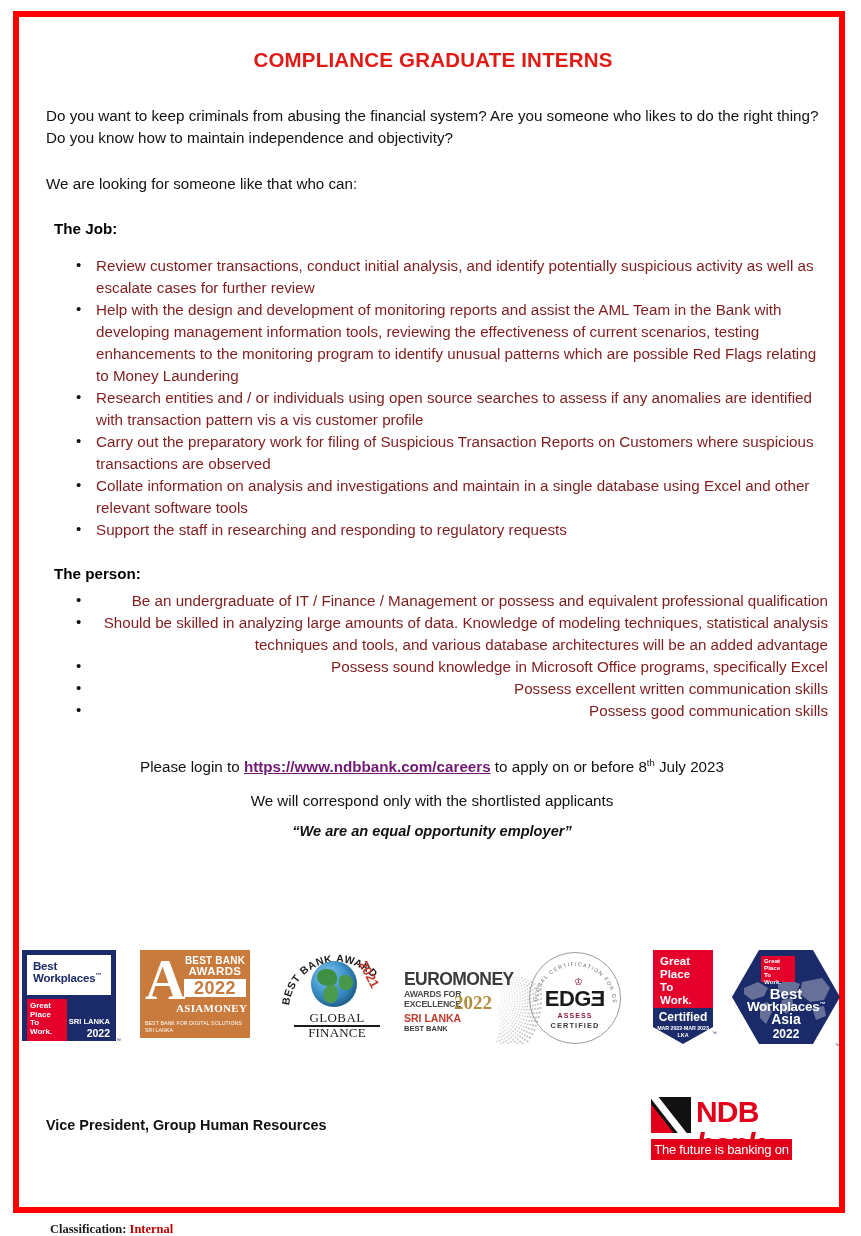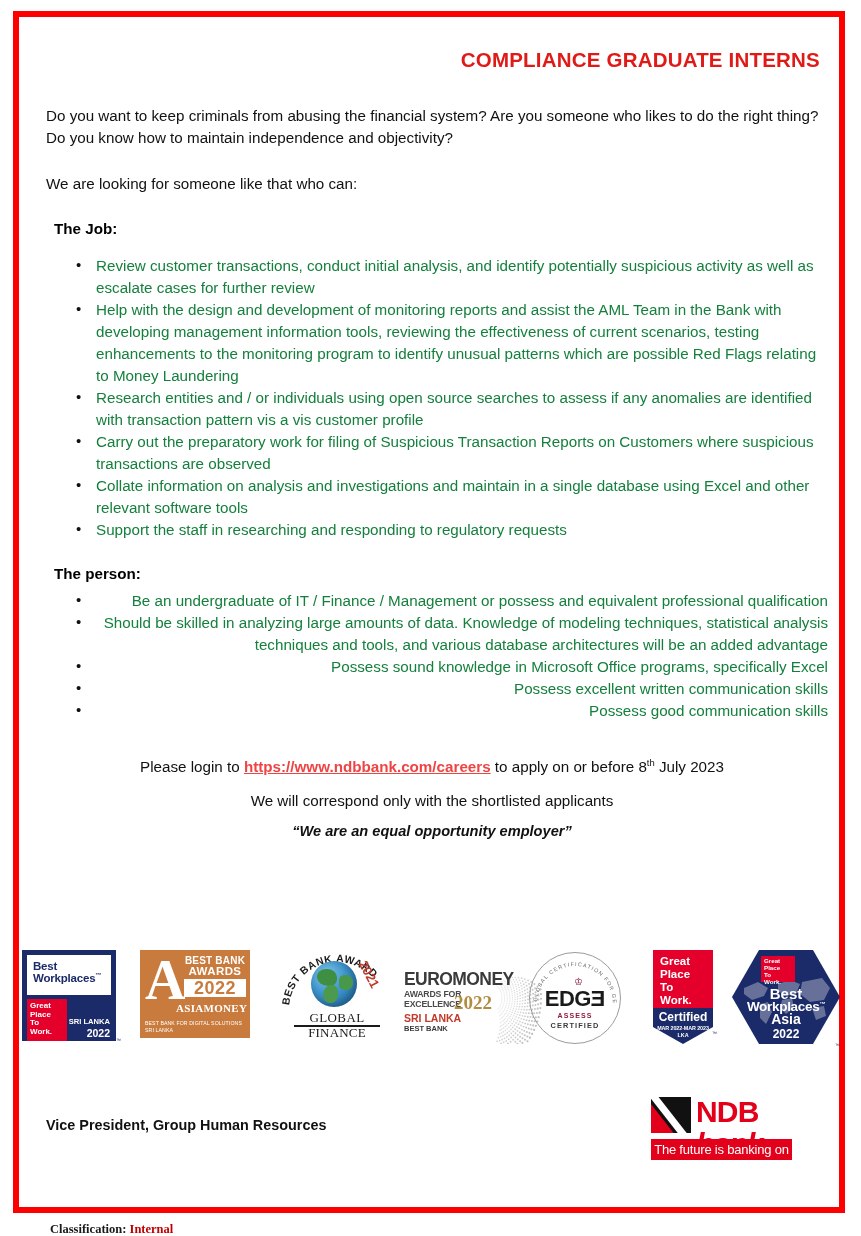--- a/index.html
+++ b/index.html
@@ -29,21 +29,21 @@
   #content {
     position: absolute;
     left: 0;
     top: 0;
     width: 100%;
     height: 100%;
     padding: 0 33px 0 46px;
   }
 
   .doc-title {
-    text-align: right;
+    text-align: center;
     color: #e01a16;
     font-size: 20.5px;
     font-weight: bold;
     letter-spacing: 0.2px;
     margin: 48px 0 0 0;
     padding-right: 8px;
   }
 
   .body-text {
     font-size: 15.2px;
@@ -65,21 +65,21 @@
   ul.bullets {
     list-style: none;
     margin: 18px 0 0 0;
     padding: 0;
   }
   ul.bullets li {
     position: relative;
     padding-left: 50px;
     font-size: 15.2px;
     line-height: 1.45;
-    color: #15803d;
+    color: #7f1d1d;
     margin-bottom: 0px;
   }
   ul.bullets li::before {
     content: "\2022";
     position: absolute;
     left: 30px;
     top: -1px;
     font-size: 15px;
     color: #111111;
   }
@@ -89,21 +89,21 @@
     margin-top: 34px;
     text-align: center;
     padding-right: 10px;
   }
   .apply-line {
     font-size: 15.2px;
     color: #111111;
     line-height: 1.5;
   }
   .apply-link {
-    color: #ef4444;
+    color: #701a75;
     font-weight: bold;
     text-decoration: underline;
   }
   .apply-line2 { margin-top: 13px; font-size: 15.2px; color: #111111; }
   .apply-line3 {
     margin-top: 14px;
     font-size: 14.6px;
     font-weight: bold;
     font-style: italic;
     color: #111111;

